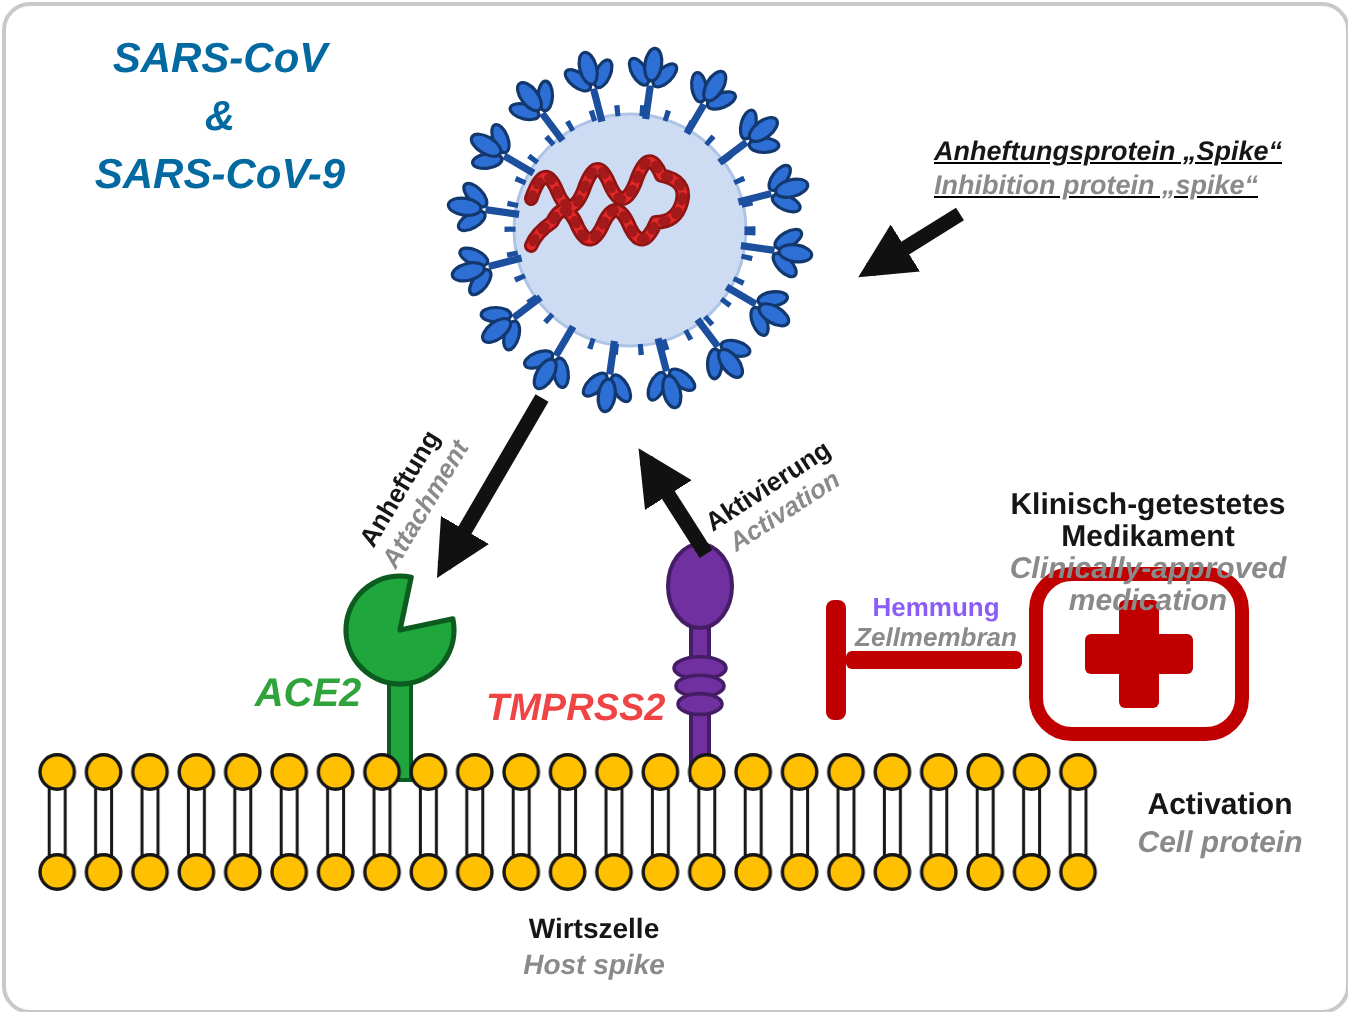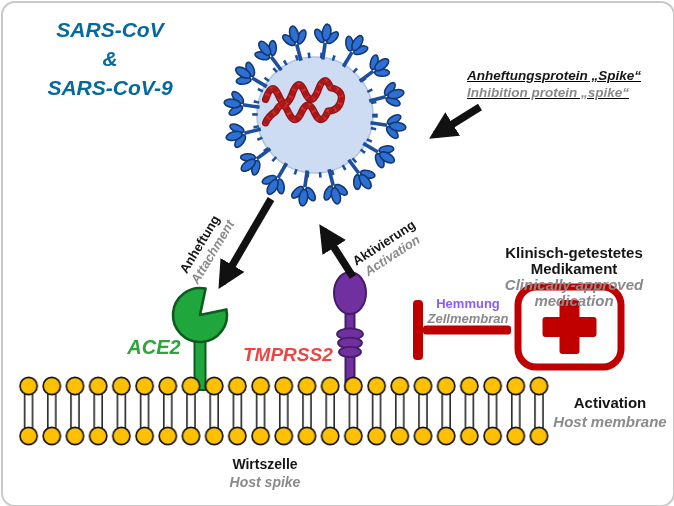--- a/index.html
+++ b/index.html
@@ -25,21 +25,21 @@
   .med-label{left:471px;top:242px;width:200px;font-size:15px;line-height:16px;text-align:center;}
   .inhibit-label{left:413px;top:293px;width:104px;font-size:13px;line-height:15px;text-align:center;}
   .inhibit-label .de{color:#8b5cf6;}
 
   .ace2-label{left:108px;top:333px;width:86px;font-size:20px;font-weight:bold;
               font-style:italic;color:#2fa43a;text-align:center;}
   .tmprss2-label{left:240px;top:341px;width:104px;font-size:19px;font-weight:bold;
               font-style:italic;color:#ef4444;text-align:left;}
 
   .membrane-label{left:546px;top:390px;width:122px;font-size:15px;line-height:19px;text-align:center;}
-  .host-label{left:190px;top:452px;width:144px;font-size:14px;line-height:18px;text-align:center;}
+  .host-label{left:222px;top:452px;width:144px;font-size:14px;line-height:18px;text-align:center;}
 
   svg{display:block;}
 </style>
 </head>
 <body>
 
 <div class="stage">
 
   <svg class="abs" style="left:0;top:0" width="670" height="502" viewBox="0 0 670 502">
     <defs>
@@ -235,21 +235,21 @@
   <div class="abs inhibit-label">
     <div class="de">Hemmung</div>
     <div class="en">Zellmembran</div>
   </div>
 
   <div class="abs ace2-label">ACE2</div>
   <div class="abs tmprss2-label">TMPRSS2</div>
 
   <div class="abs membrane-label">
     <div class="de">Activation</div>
-    <div class="en">Host membrane</div>
+    <div class="en">Cell protein</div>
   </div>
 
   <div class="abs host-label">
     <div class="de">Wirtszelle</div>
     <div class="en">Host spike</div>
   </div>
 
 </div>
 
 </body></html>

